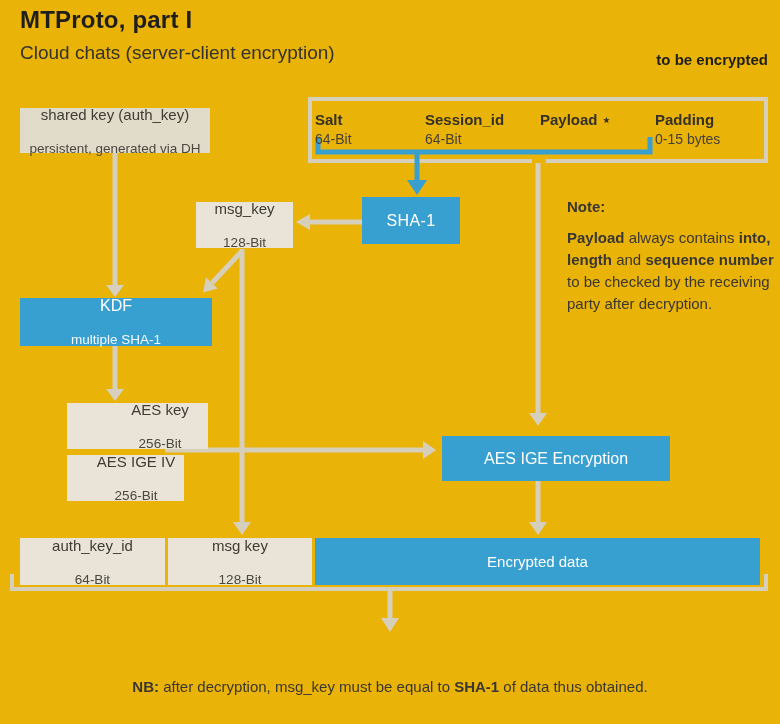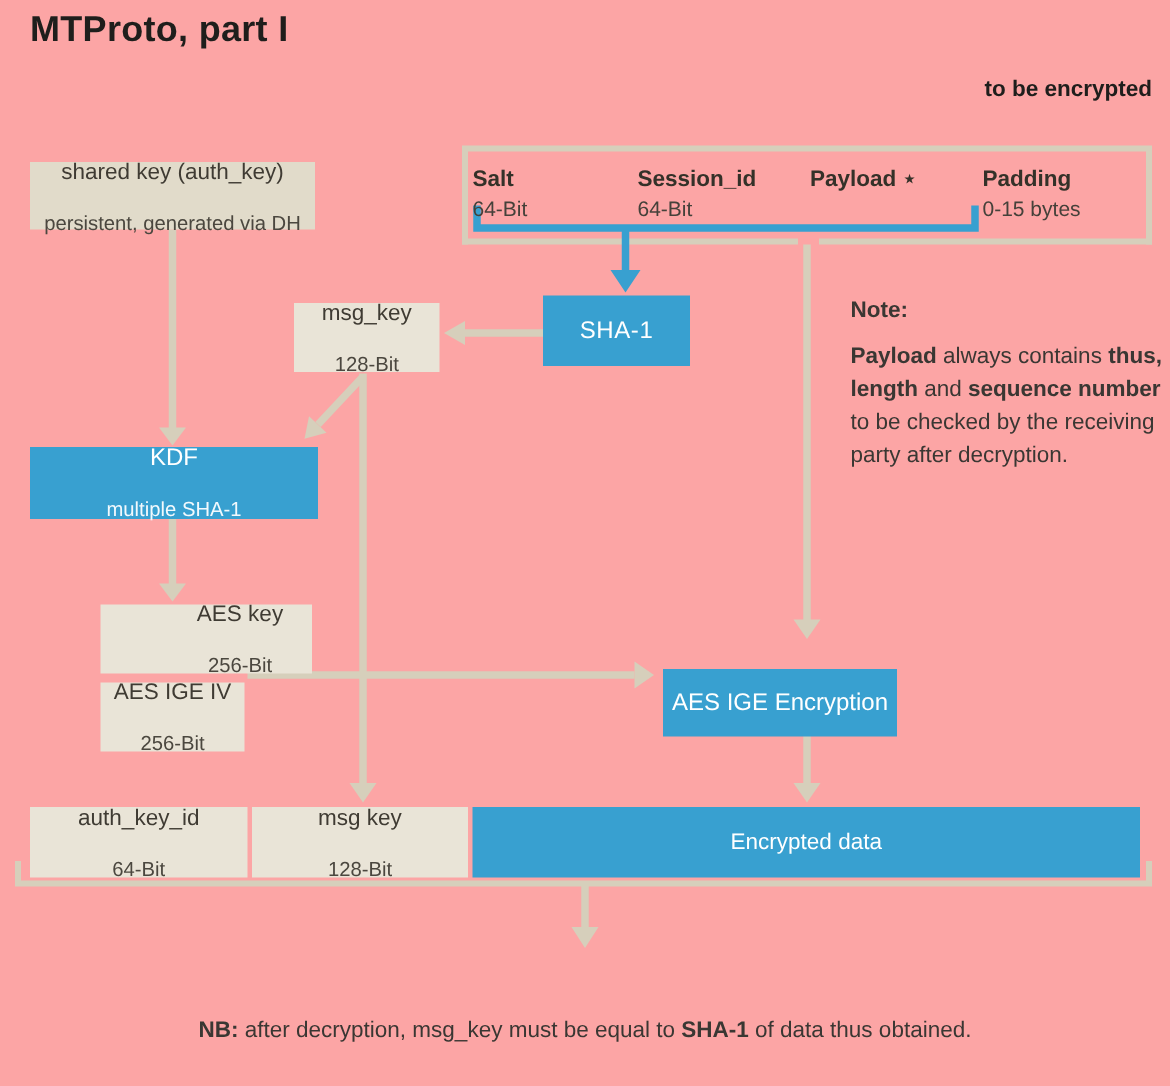--- a/index.html
+++ b/index.html
@@ -1,17 +1,17 @@
 <!DOCTYPE html>
 <html style="--blue: #38a0d0; --box: #e9e4d7; --boxdark: #e1dbca; --line: #d6cfbb; --ink: #1f1e1c; --boxink: #3f3b33;"><head>
 <meta charset="utf-8">
 <style>
   html,body{margin:0;padding:0;background:#ffffff;}
   #canvas{
-    position:relative;width:780px;height:724px;background:#fca5a5;overflow:hidden;
+    position:relative;width:780px;height:724px;background:#eab308;overflow:hidden;
     font-family:"Liberation Sans","DejaVu Sans",sans-serif;color:var(--ink,#1f1e1c);
   }
   #connectors{position:absolute;left:0;top:0;z-index:1;}
   #connectors .ln{stroke:var(--line,#d6cfbb);stroke-width:5;fill:none;}
   #connectors .bk{stroke:var(--line,#d6cfbb);stroke-width:4;fill:none;}
   #connectors .hd{fill:var(--line,#d6cfbb);stroke:none;}
   #connectors .bl{stroke:var(--blue,#38a0d0);stroke-width:5;fill:none;}
   #connectors .blh{fill:var(--blue,#38a0d0);stroke:none;}
 
   .abs{position:absolute;z-index:2;}
@@ -110,20 +110,21 @@
     <g>
       <path class="bk" d="M12,574 V589 H766 V574"></path>
     </g>
     <g>
       <path class="ln" d="M390,589 V619"></path>
       <polygon class="hd" points="381,618 399,618 390,632"></polygon>
     </g>
   </svg>
 
   <div class="abs title">MTProto, part I</div>
+  <div class="abs subtitle">Cloud chats (server-client encryption)</div>
 
   <div class="abs tbe">to be encrypted</div>
 
   <div class="col" style="left:315px;">
     <div class="fname">Salt</div>
     <div class="fsize">64-Bit</div>
   </div>
   <div class="col" style="left:425px;">
     <div class="fname">Session_id</div>
     <div class="fsize">64-Bit</div>
@@ -154,46 +155,46 @@
   <div class="box blue" style="left:20px;top:298px;width:192px;height:48px;">
     <div class="t">KDF</div>
     <div class="s">multiple SHA-1</div>
   </div>
 
   <div class="box" style="left:67px;top:403px;width:96px;height:46px;padding-left:45px;">
     <div class="t">AES key</div>
     <div class="s">256-Bit</div>
   </div>
 
-  <div class="box" style="left:67px;top:455px;width:96px;height:46px;">
+  <div class="box" style="left:67px;top:455px;width:96px;height:46px;padding-left:21px;">
     <div class="t">AES IGE IV</div>
     <div class="s">256-Bit</div>
   </div>
 
-  <div class="box blue" style="left:442px;top:446px;width:156px;height:45px;text-align:right;">
+  <div class="box blue" style="left:442px;top:436px;width:228px;height:45px;text-align:right;">
     <div class="t">AES IGE Encryption</div>
   </div>
 
   <div class="box" style="left:20px;top:538px;width:145px;height:47px;">
     <div class="t">auth_key_id</div>
     <div class="s">64-Bit</div>
   </div>
 
   <div class="box" style="left:168px;top:538px;width:144px;height:47px;">
     <div class="t">msg key</div>
     <div class="s">128-Bit</div>
   </div>
 
   <div class="box blue" style="left:315px;top:538px;width:445px;height:47px;">
     <div class="t" style="font-size:15px;">Encrypted data</div>
   </div>
 
   <div class="abs note">
     <div class="nh">Note:</div>
-    <div><span class="b">Payload</span><span> always contains </span><span class="b">thus,</span></div>
+    <div><span class="b">Payload</span><span> always contains </span><span class="b">into,</span></div>
     <div><span class="b">length</span><span> and </span><span class="b">sequence number</span></div>
     <div><span>to be checked by the receiving</span></div>
     <div><span>party after decryption.</span></div>
   </div>
 
   <div class="abs nb-line"><span class="b">NB:</span><span> after decryption, msg_key must be equal to </span><span class="b">SHA-1</span><span> of data thus obtained.</span></div>
 
 </div>
 
 </body></html>

